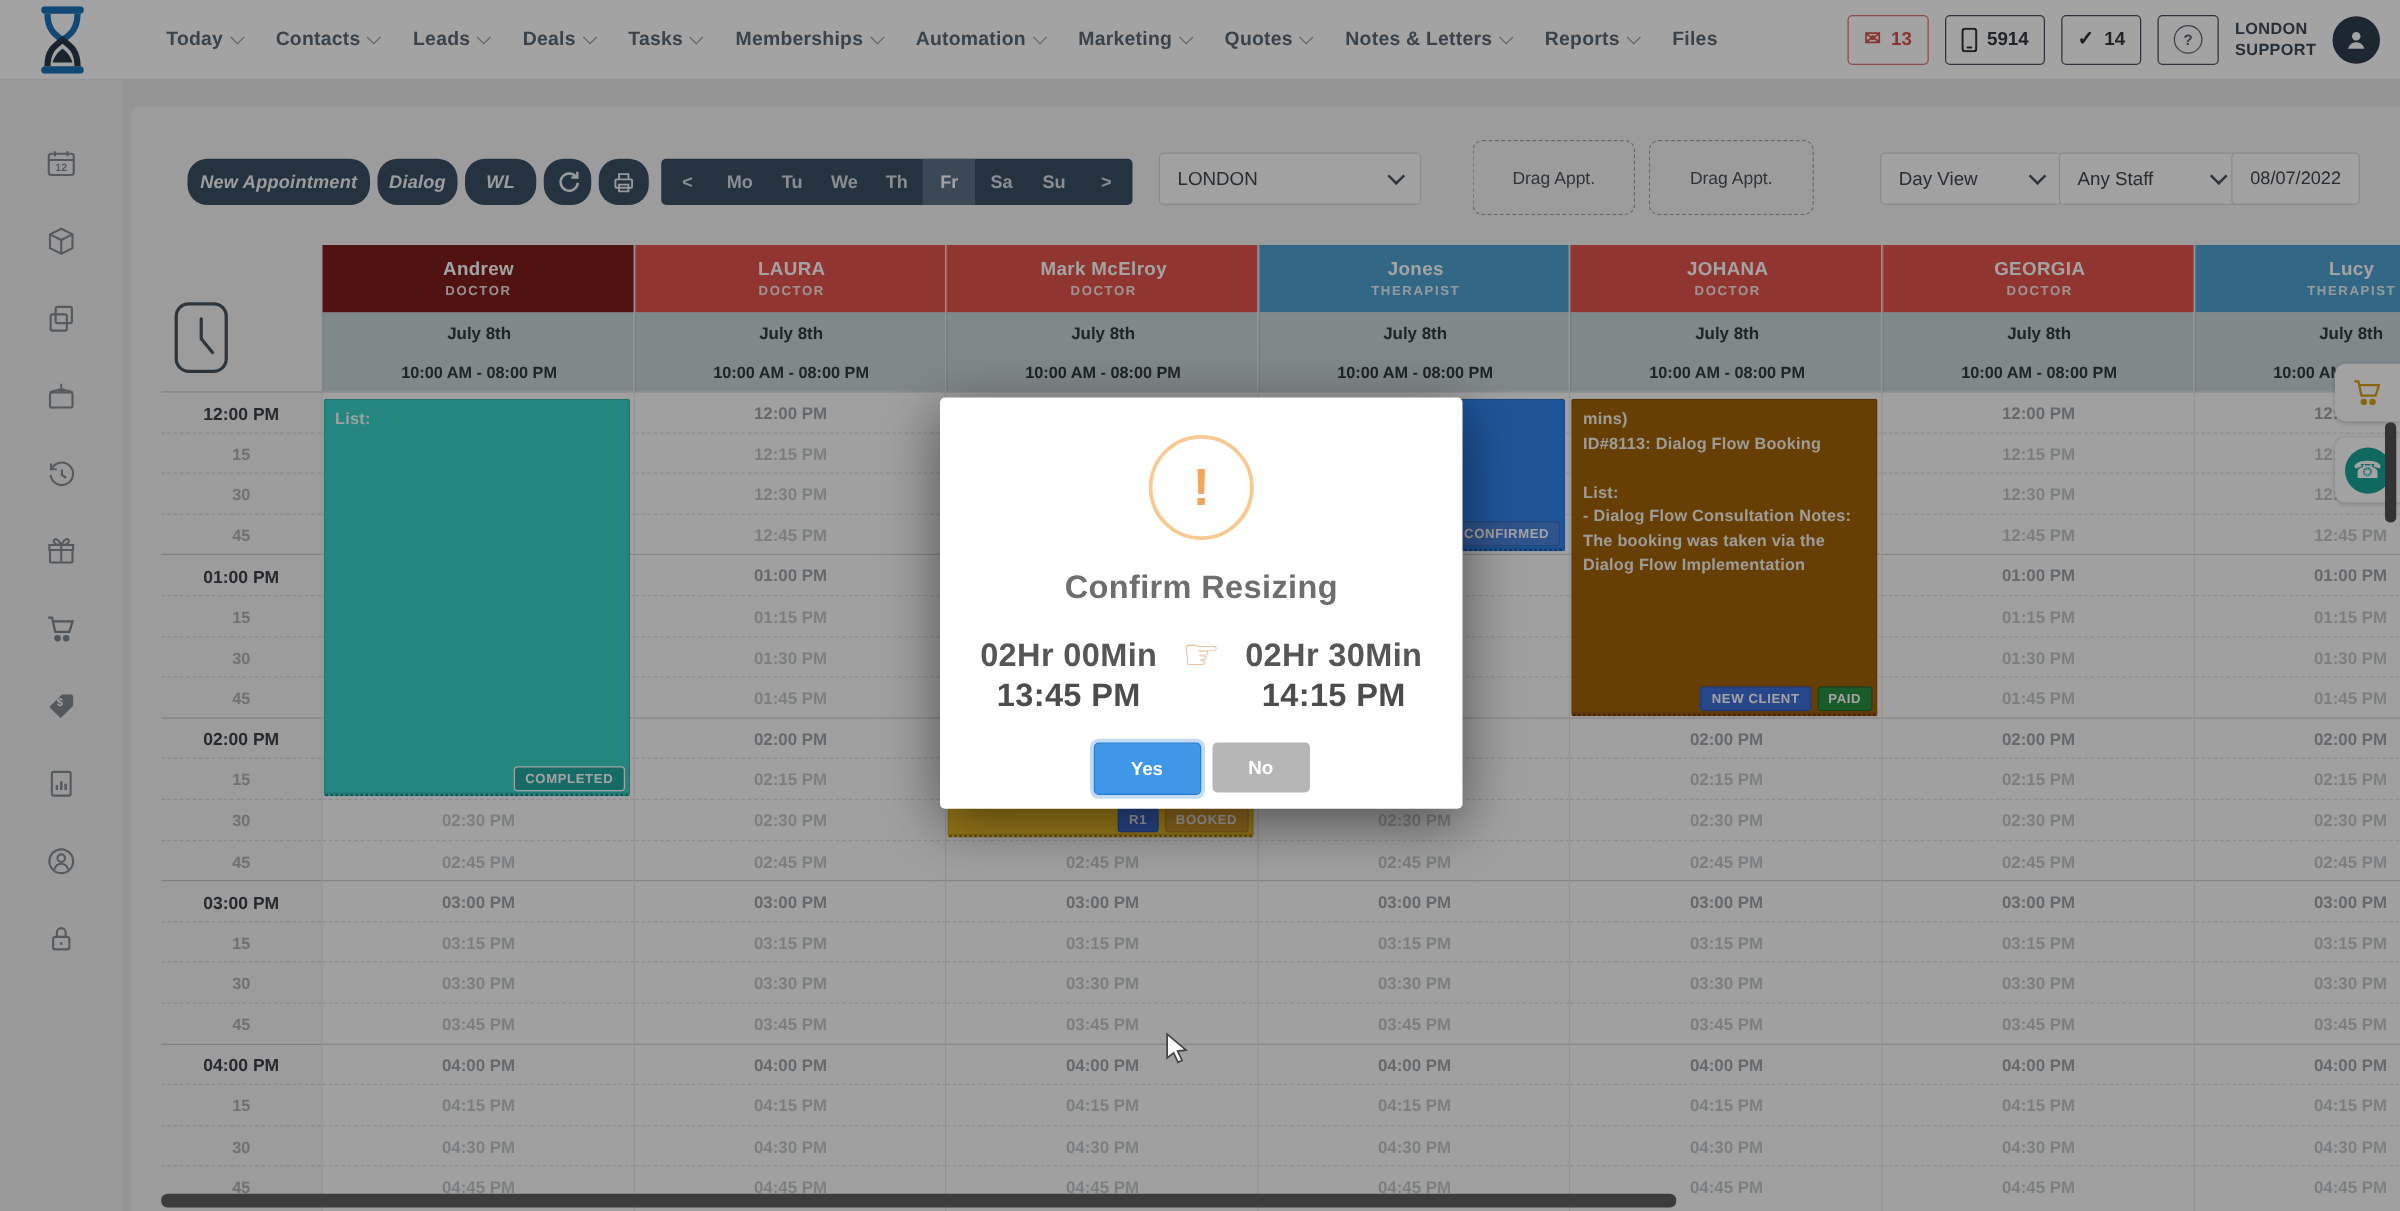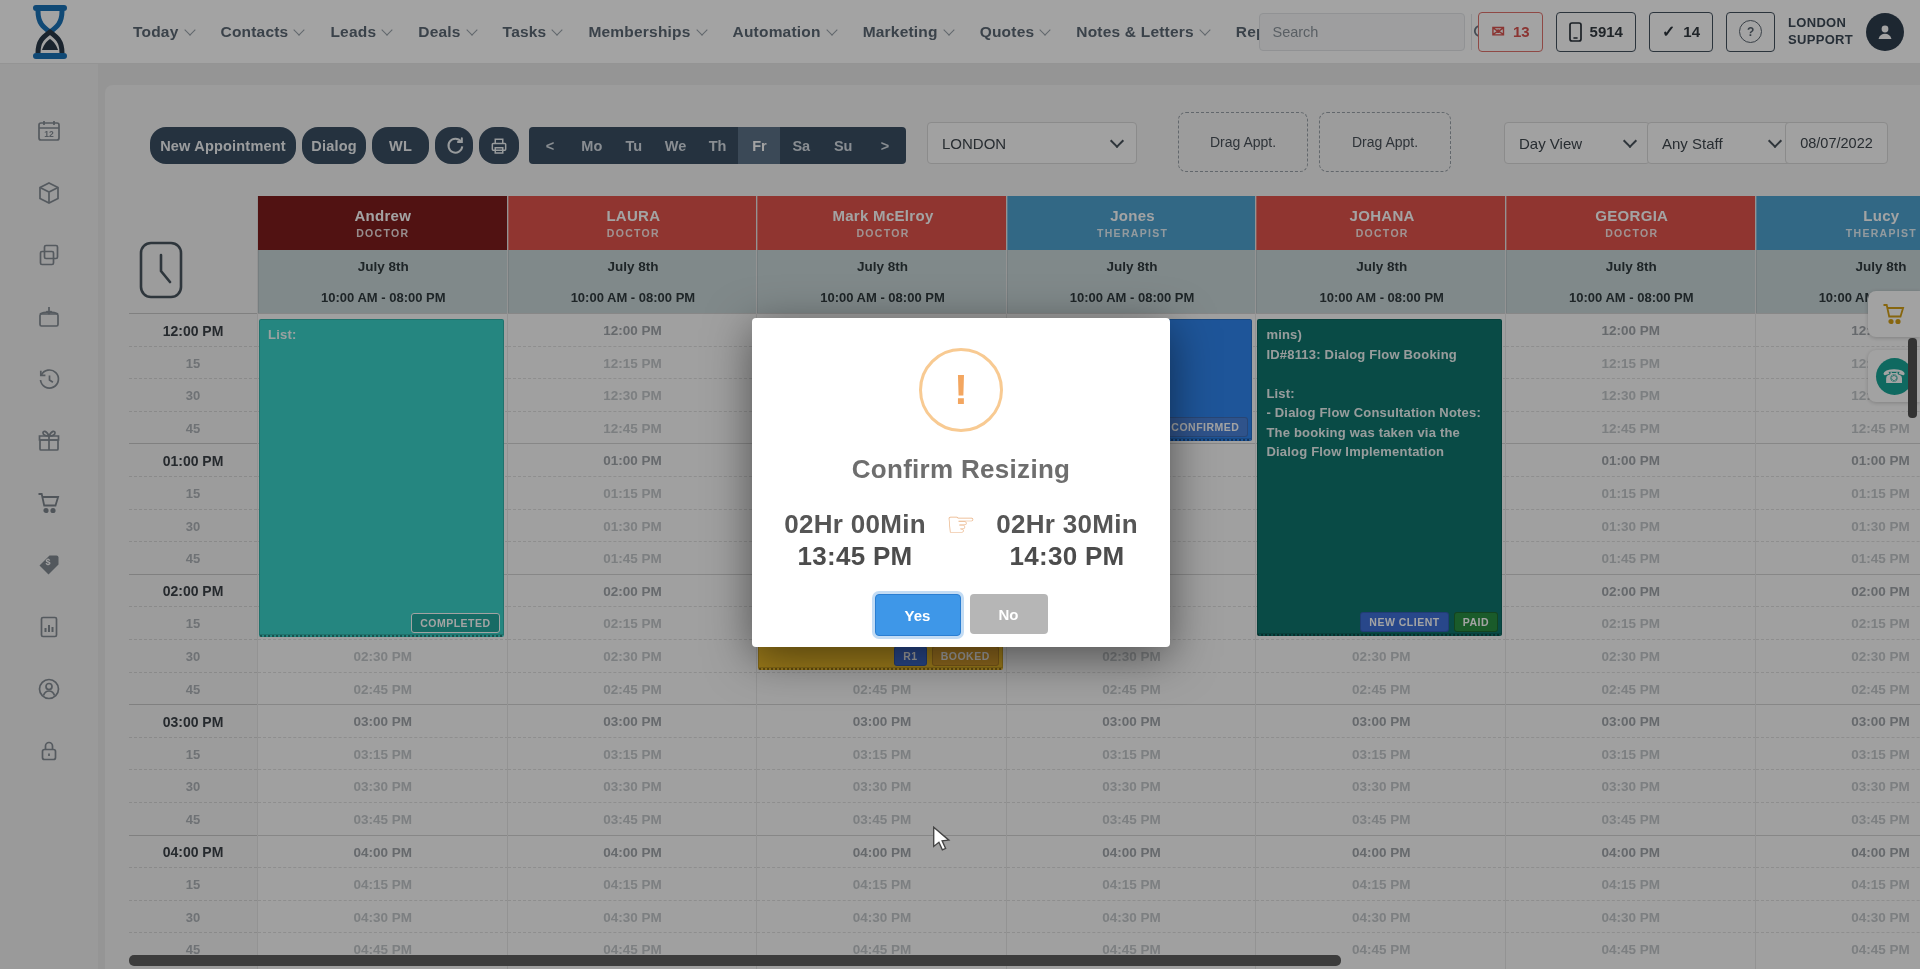--- a/index.html
+++ b/index.html
@@ -29,21 +29,21 @@
   .acct{font-size:13px;font-weight:700;color:#3e4a57;line-height:1.25;letter-spacing:.3px;}
   .avatar{width:38px;height:38px;border-radius:50%;background:#2e3d4d;display:flex;align-items:center;justify-content:center;}
   
   .siderail{position:absolute;left:0;top:63px;width:98px;height:906px;background:#f1f1f1;}
   .rail-icons{position:absolute;left:0;top:55px;width:98px;display:flex;flex-direction:column;align-items:center;gap:36px;}
   .rail-ic{width:26px;height:26px;cursor:pointer;}
   
   .card{position:absolute;left:105px;top:85px;width:1815px;height:884px;background:#f4f4f4;border-radius:8px 0 0 0;}
   
   .btn{position:absolute;background:#3a4f63;color:#f2f5f7;border-radius:16px;display:flex;align-items:center;justify-content:center;
-    font-size:14.5px;font-weight:600;cursor:pointer;letter-spacing:.2px;}
+    font-size:14.5px;font-weight:600;cursor:pointer;letter-spacing:.2px;font-style:italic;}
   .daygroup{position:absolute;left:529px;top:127px;width:377px;height:37px;background:#3a4f63;border-radius:4px;display:flex;overflow:hidden;}
   .day-btn{flex:1;display:flex;align-items:center;justify-content:center;color:#d6dde4;font-size:14.5px;font-weight:600;cursor:pointer;}
   .day-btn.active{background:#5d7289;color:#fff;}
   .selectbox{position:absolute;height:40px;background:#fcfcfc;border:1px solid #d9d9d9;border-radius:4px;display:flex;align-items:center;
     padding:0 14px;font-size:15px;color:#3f474e;cursor:pointer;justify-content:space-between;}
   .sel-chev{width:8px;height:8px;border-right:2px solid #49535c;border-bottom:2px solid #49535c;transform:rotate(45deg);margin-top:-4px;margin-left:10px;}
   .dragbox{position:absolute;width:128px;height:58px;border:1.6px dashed #9aa2a9;border-radius:8px;display:flex;align-items:center;
     justify-content:center;font-size:14px;color:#4a525a;cursor:pointer;}
   .datefield{position:absolute;left:1785px;top:122px;width:101px;height:40px;background:#fcfcfc;border:1px solid #d9d9d9;border-radius:4px;
     display:flex;align-items:center;justify-content:center;font-size:14.5px;color:#3f474e;cursor:pointer;}
@@ -155,29 +155,20 @@
         </div>
         <div class="nav-item">
           <span class="nav-label">Reports</span>
           <span class="chev"></span>
         </div>
         <div class="nav-item">
           <span class="nav-label">Files</span>
         </div>
       </div>
     <div class="top-right">
-      <div class="searchbox">
-        <input placeholder="Search" style="">
-        <div class="search-ico">
-          <svg width="18" height="18" viewBox="0 0 18 18">
-              <circle cx="8" cy="8" r="5.2" fill="none" stroke="#6b7682" stroke-width="1.8"></circle>
-              <path d="M12 12l4 4" stroke="#6b7682" stroke-width="1.8" stroke-linecap="round"></path>
-            </svg>
-        </div>
-      </div>
       <div class="tb-badge mail">
         <span class="mail-glyph">✉</span>
         <span>13</span>
       </div>
       <div class="tb-badge">
         <svg width="13" height="20" viewBox="0 0 13 20">
             <rect x="1" y="1" width="11" height="18" rx="2" fill="none" stroke="#2b333b" stroke-width="1.7"></rect>
             <path d="M5 16h3" stroke="#2b333b" stroke-width="1.6" stroke-linecap="round"></path>
           </svg>
         <span>5914</span>
@@ -546,21 +537,21 @@
         <div class="badges">
           <div class="badge" style="background: rgb(63, 111, 216); border: 1px solid rgba(0, 0, 0, 0.15);">R1</div>
           <div class="badge" style="background: rgb(224, 163, 46); border: 1px solid rgba(0, 0, 0, 0.15);">BOOKED</div>
         </div>
       </div>
       <div class="appt" style="left: 902.8px; width: 244.6px; top: 123px; height: 122.4px; background: rgb(47, 134, 240);">
         <div class="badges">
           <div class="badge" style="background: rgb(74, 130, 217); border: 1px solid rgba(0, 0, 0, 0.15);">CONFIRMED</div>
         </div>
       </div>
-      <div class="appt" style="left: 1152.4px; width: 244.6px; top: 123px; height: 317px; background: #0f766e;">
+      <div class="appt" style="left: 1152.4px; width: 244.6px; top: 123px; height: 254px; background: #a16207;">
         <div class="line">mins)</div>
         <div class="line">ID#8113: Dialog Flow Booking</div>
         <div class="line">&nbsp;</div>
         <div class="line">List:</div>
         <div class="line">- Dialog Flow Consultation Notes: The booking was taken via the Dialog Flow Implementation</div>
         <div class="badges">
           <div class="badge" style="background: rgb(63, 111, 216); border: 1px solid rgba(0, 0, 0, 0.15);">NEW CLIENT</div>
           <div class="badge" style="background: rgb(42, 143, 66); border: 1px solid rgba(0, 0, 0, 0.25);">PAID</div>
         </div>
       </div>
@@ -583,21 +574,21 @@
 
   <div class="modal">
     <div class="warn-circle">!</div>
     <div class="modal-title">Confirm Resizing</div>
     <div class="resize-grid">
       <div class="dur">02Hr 00Min</div>
       <div class="hand">☞</div>
       <div class="dur">02Hr 30Min</div>
       <div class="tm">13:45 PM</div>
       <div></div>
-      <div class="tm">14:30 PM</div>
+      <div class="tm">14:15 PM</div>
     </div>
     <div class="modal-btns">
       <div class="btn-yes">Yes</div>
       <div class="btn-no">No</div>
     </div>
   </div>
 
   <svg class="cursor" width="22" height="26" viewBox="0 0 17 21">
       <path d="M1 1l0 15.5 4.2-3.4 2.8 6.2 2.6-1.2-2.8-6.1 5.4-.6z" fill="#fff" stroke="#444" stroke-width="1.1"></path>
     </svg>

